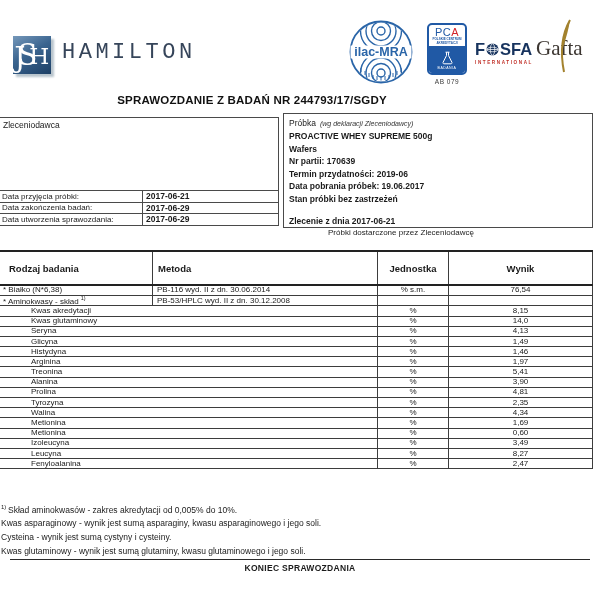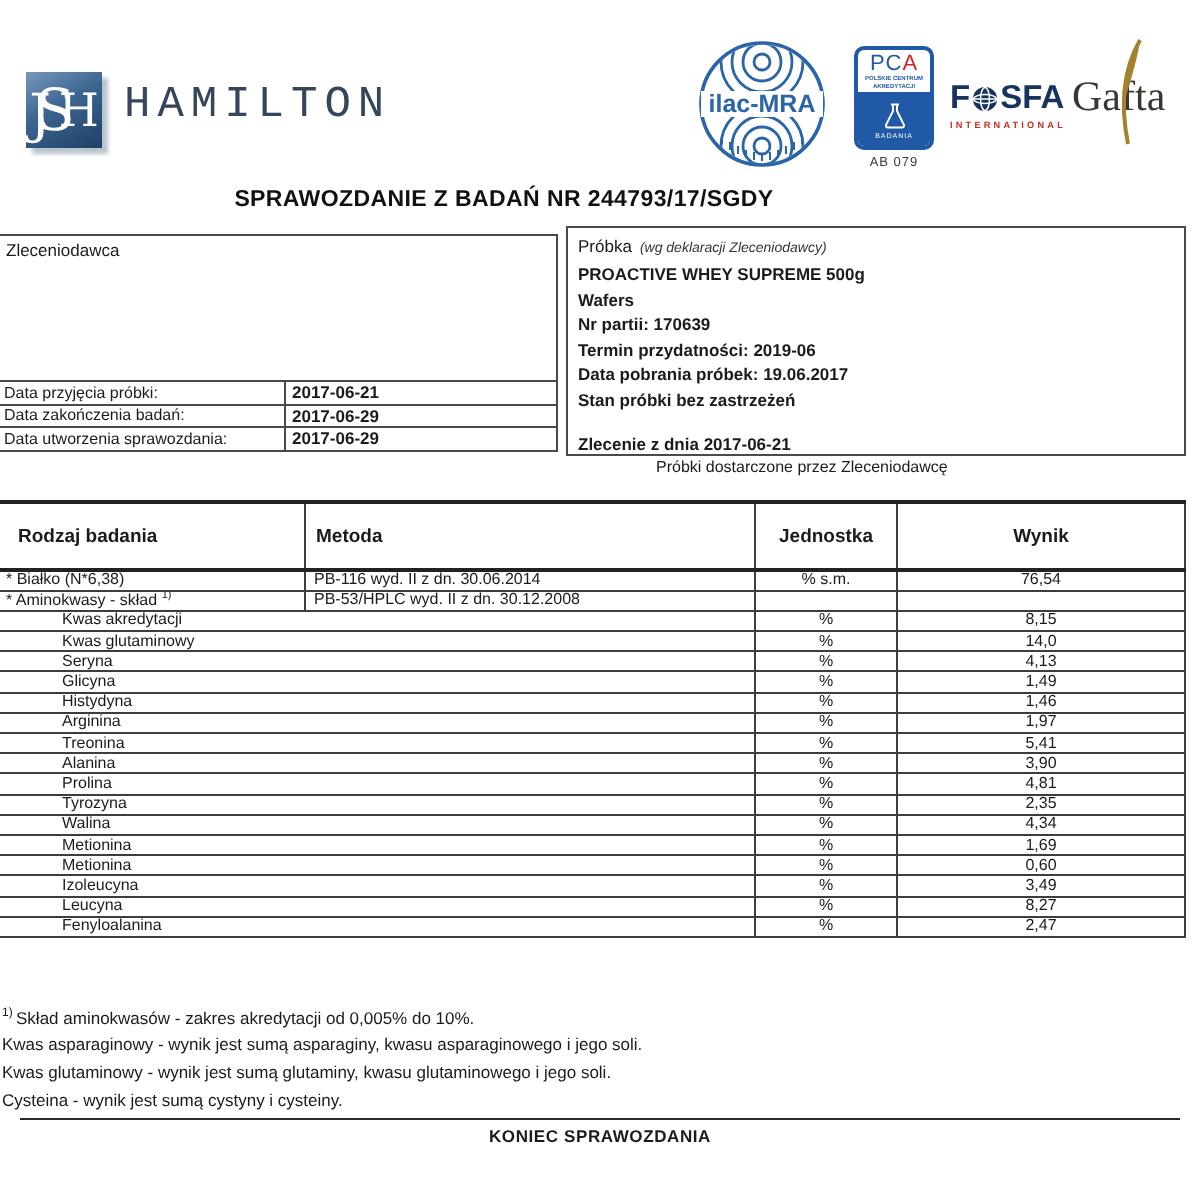--- a/index.html
+++ b/index.html
@@ -314,20 +314,20 @@
           <td class="indent" colspan="2">Fenyloalanina</td>
           <td class="center">%</td>
           <td class="center">2,47</td>
         </tr>
       </tbody>
   </table>
 
   <div class="footnotes">
       <div><sup>1) </sup>Skład aminokwasów - zakres akredytacji od 0,005% do 10%.</div>
       <div>Kwas asparaginowy - wynik jest sumą asparaginy, kwasu asparaginowego i jego soli.</div>
+      <div>Cysteina - wynik jest sumą cystyny i cysteiny.</div>
       <div>Kwas glutaminowy - wynik jest sumą glutaminy, kwasu glutaminowego i jego soli.</div>
-      <div>Cysteina - wynik jest sumą cystyny i cysteiny.</div>
     </div>
 
   <div class="end-line"></div>
   <div class="end-text">KONIEC SPRAWOZDANIA</div>
 
 </div>
 
 </body></html>

